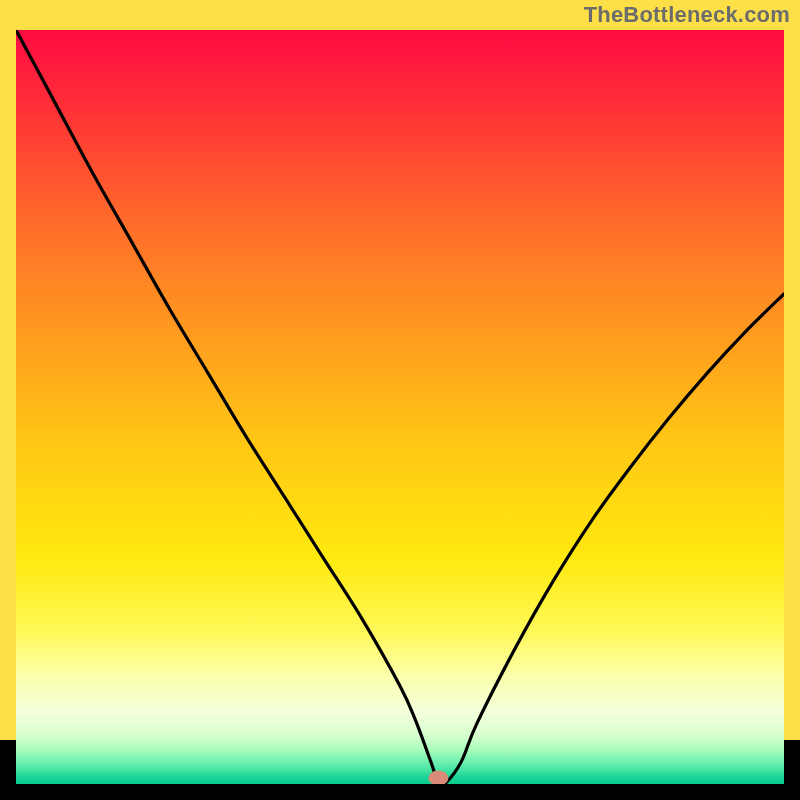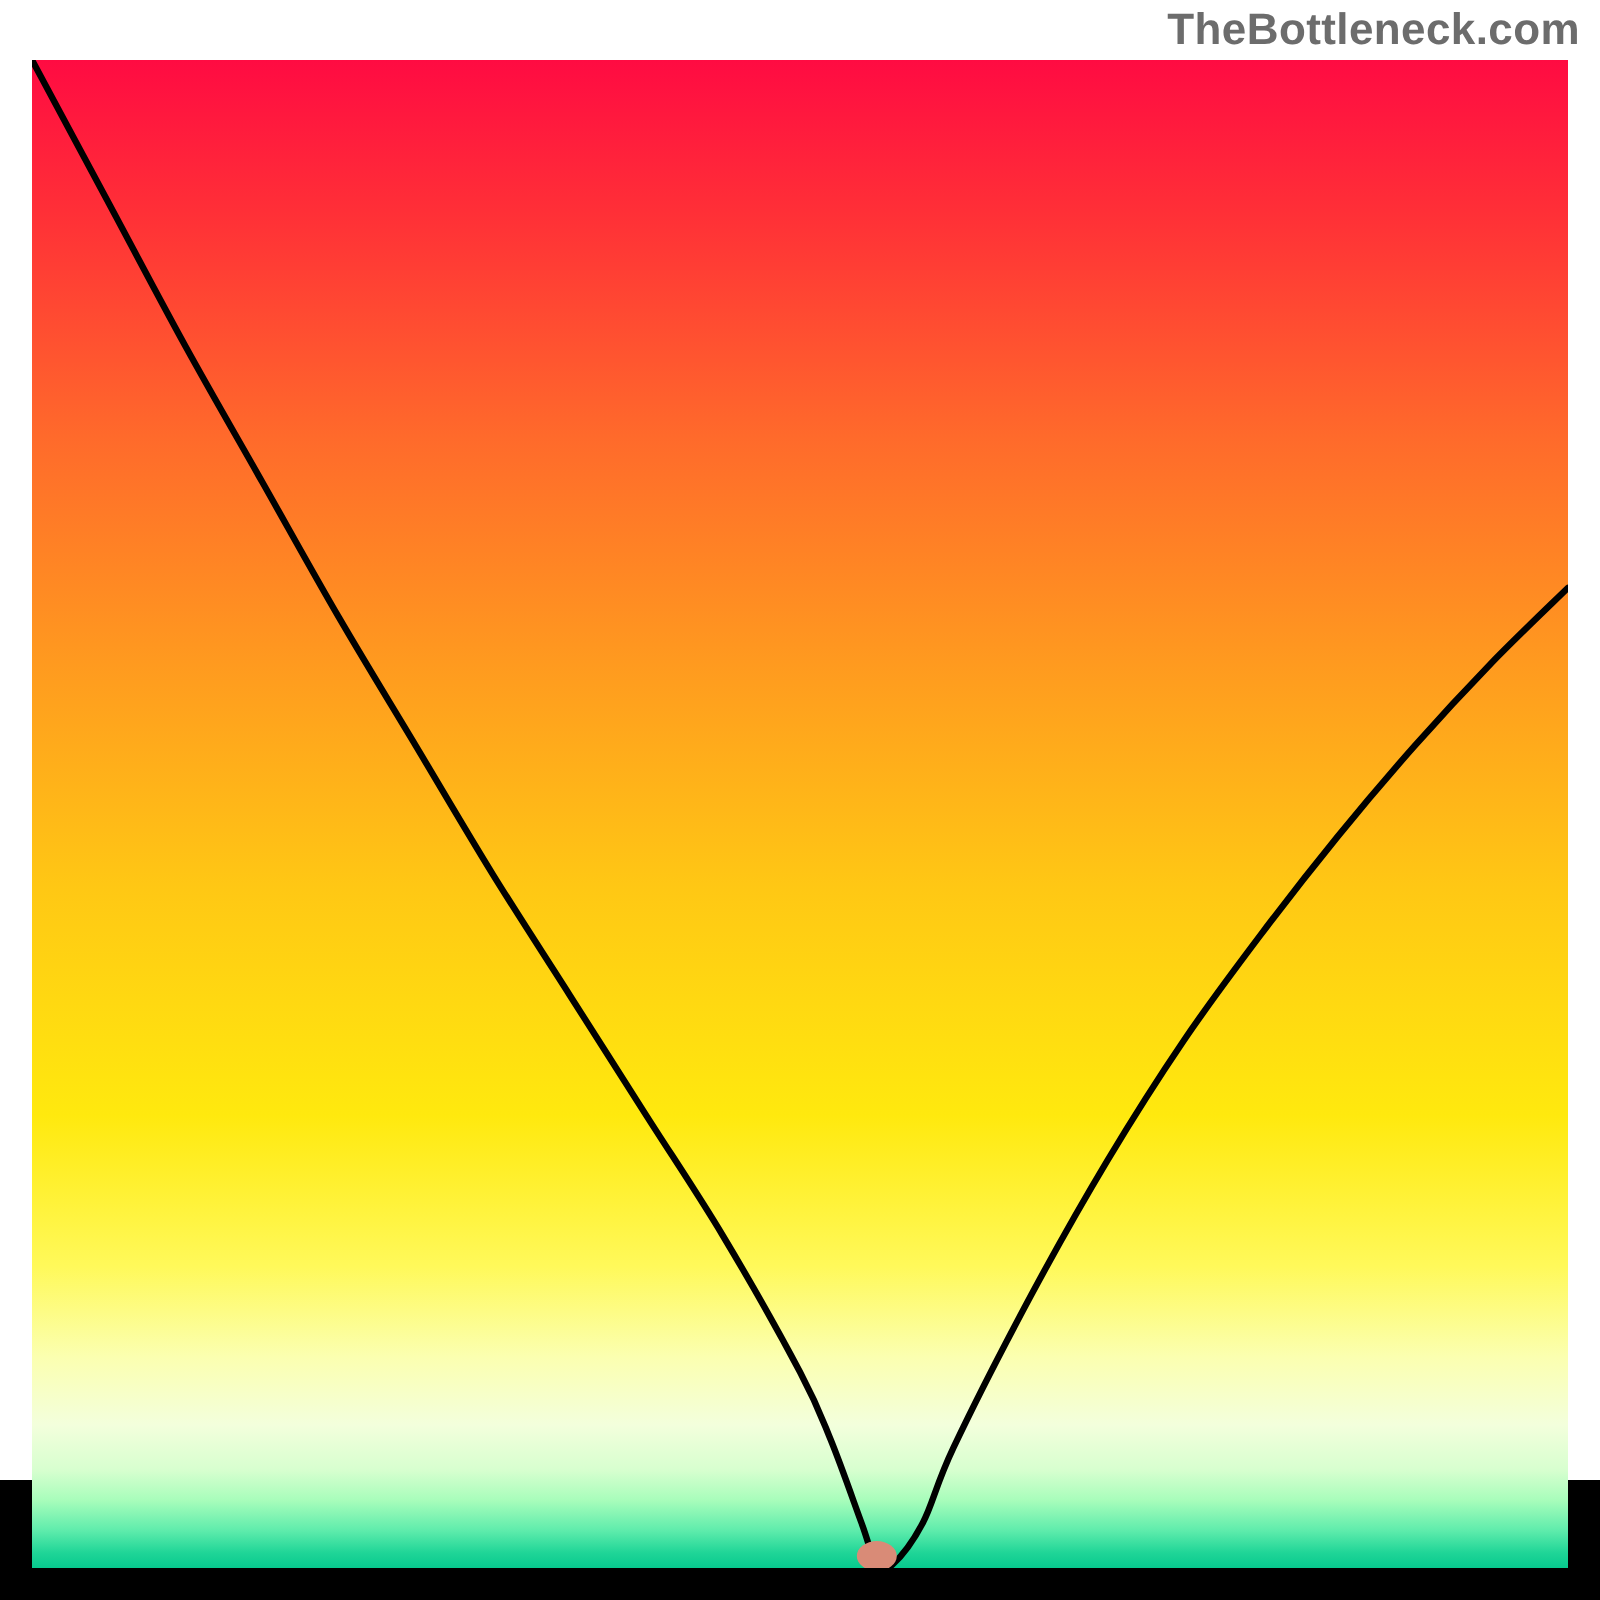--- a/index.html
+++ b/index.html
@@ -8,21 +8,21 @@
     width: 800px;
     height: 800px;
     background: #000;
     overflow: hidden;
     font-family: Arial, Helvetica, sans-serif;
   }
   .frame {
     position: relative;
     width: 800px;
     height: 740px;
-    background: #ffffff;
+    background: #fde047;
   }
   .watermark {
     position: absolute;
     top: 2px;
     right: 10px;
     color: #6c6c6c;
     font-size: 22px;
     font-weight: 600;
     letter-spacing: 0.2px;
     z-index: 20;

